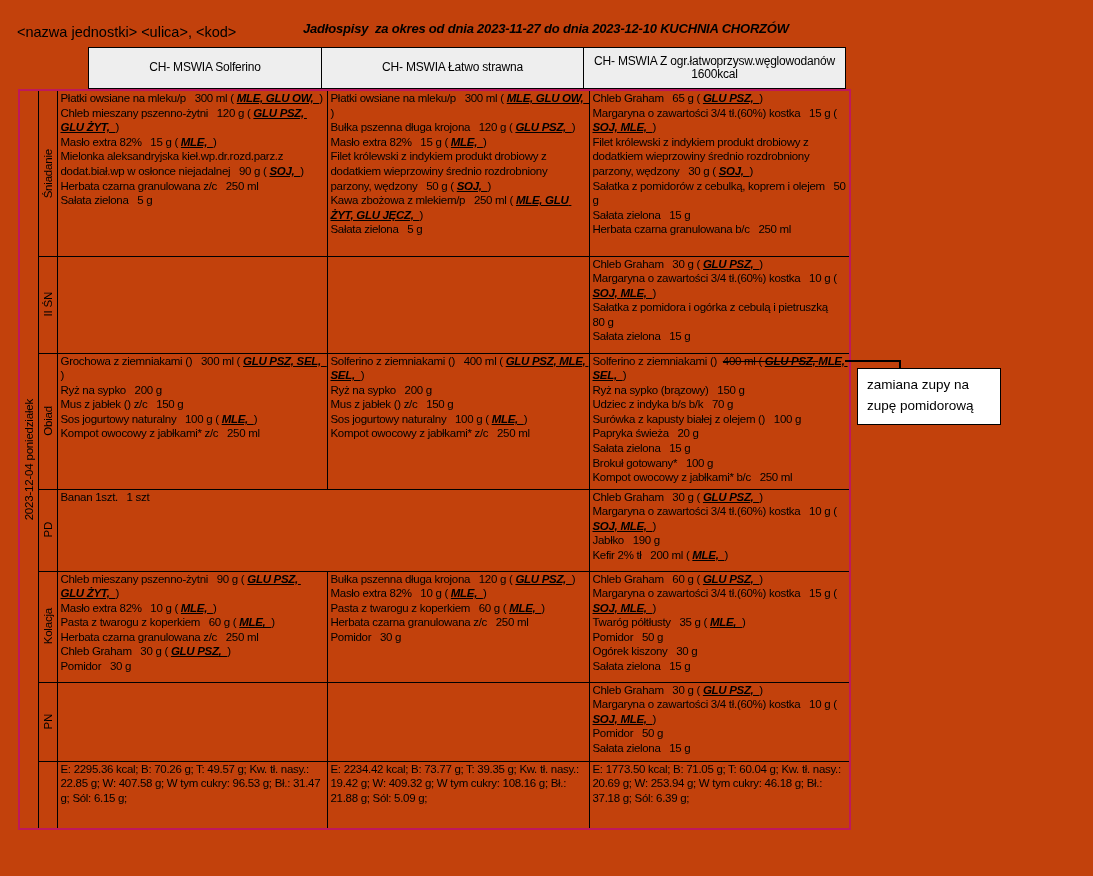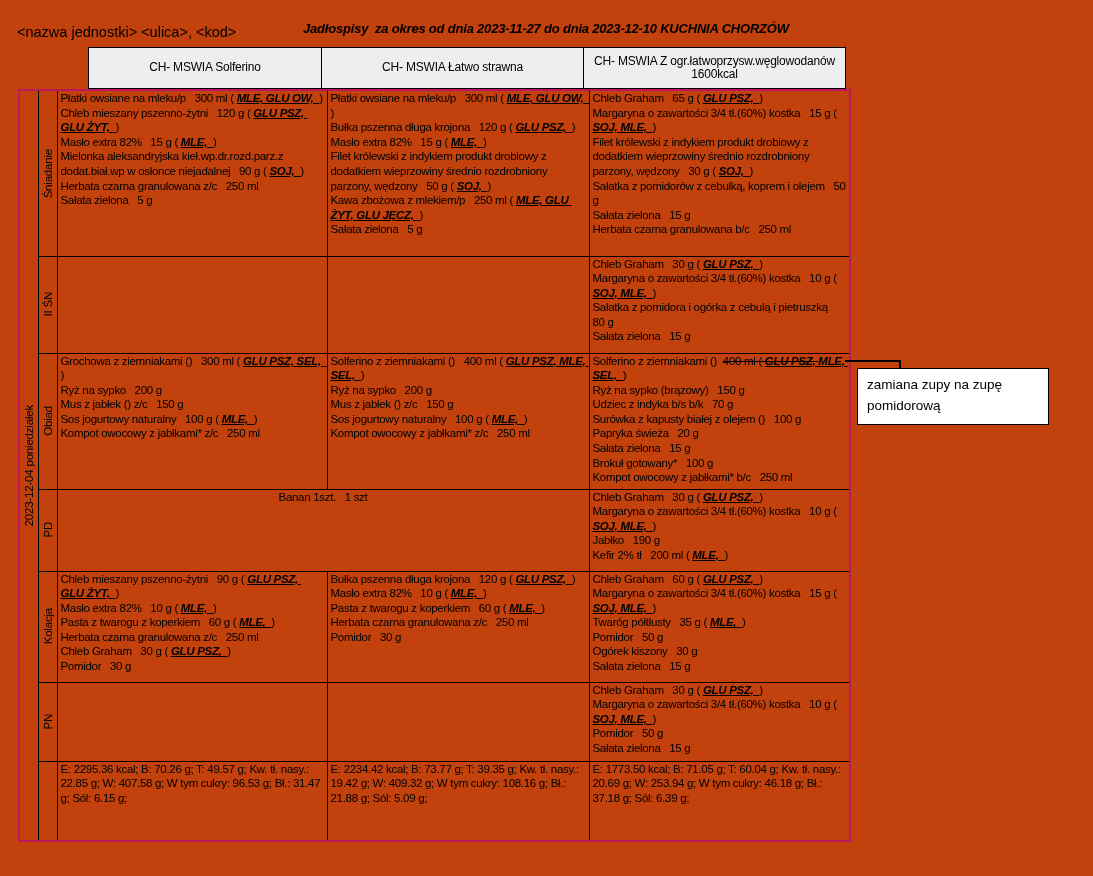--- a/index.html
+++ b/index.html
@@ -17,33 +17,33 @@
   .hdr-0{width:234px;} .hdr-1{width:262px;} .hdr-2{width:262px;}
 
   #menu-table{position:absolute;left:2px;top:89px;width:831px;border-collapse:collapse;table-layout:fixed;border:2px solid #be185d;margin-left:16px;}
   #menu-table td{border:1px solid #000;vertical-align:top;padding:0 3px;overflow:hidden;box-sizing:border-box;}
   #menu-tbody tr:nth-child(1){height:166px;}
   #menu-tbody tr:nth-child(2){height:97px;}
   #menu-tbody tr:nth-child(3){height:136px;}
   #menu-tbody tr:nth-child(4){height:82px;}
   #menu-tbody tr:nth-child(5){height:111px;}
   #menu-tbody tr:nth-child(6){height:79px;}
-  #menu-tbody tr:nth-child(7){height:80px;padding-left:25px;}
+  #menu-tbody tr:nth-child(7){height:68px;padding-left:25px;}
 
   .item{font-size:11.5px;line-height:14.6px;letter-spacing:-0.3px;white-space:pre-wrap;}
   .al{font-weight:bold;font-style:italic;text-decoration:underline;}
   .st{text-decoration:line-through;}
   .al.st{text-decoration:underline line-through;}
 
   .vcell{text-align:center;vertical-align:middle !important;padding:0 !important;}
   .vtext{writing-mode:vertical-rl;transform:rotate(180deg);font-size:11.5px;letter-spacing:-0.2px;
          white-space:nowrap;margin:0 auto;}
-  .center-cell{text-align:center;}
-
-  .ann-box{position:absolute;left:857px;top:368px;width:192px;height:57px;border:1px solid #000;
+  .center-cell{}
+
+  .ann-box{position:absolute;left:857px;top:368px;width:144px;height:57px;border:1px solid #000;
            box-sizing:border-box;font-size:13.5px;line-height:21px;padding:5px 6px 0 9px;background:#fff;}
   .conn-h{position:absolute;left:845px;top:360px;width:56px;height:2px;background:#000;}
   .conn-v{position:absolute;left:899px;top:360px;width:2px;height:10px;background:#000;}
 </style>
 </head>
 <body>
 
 <div class="stage">
 
   <div class="unit-line">&lt;nazwa jednostki&gt; &lt;ulica&gt;, &lt;kod&gt;</div>

